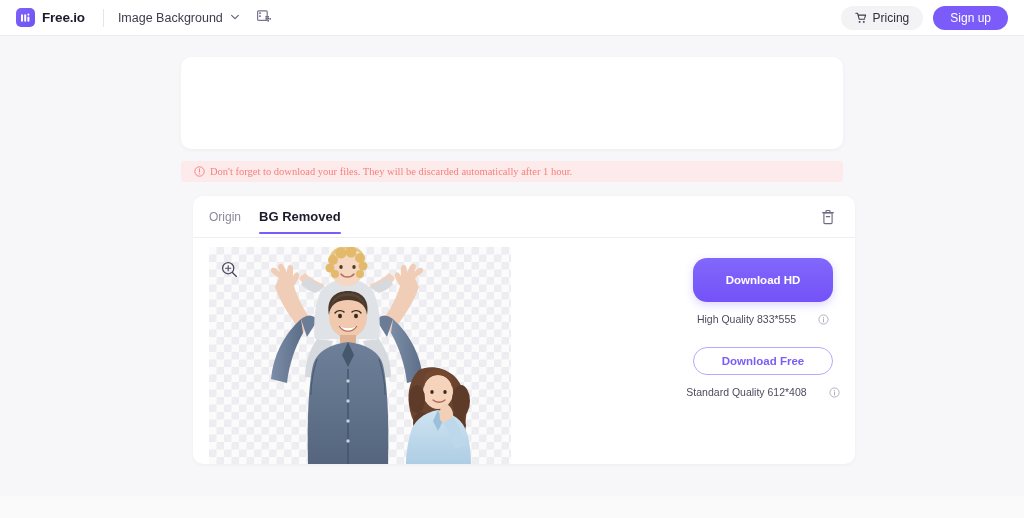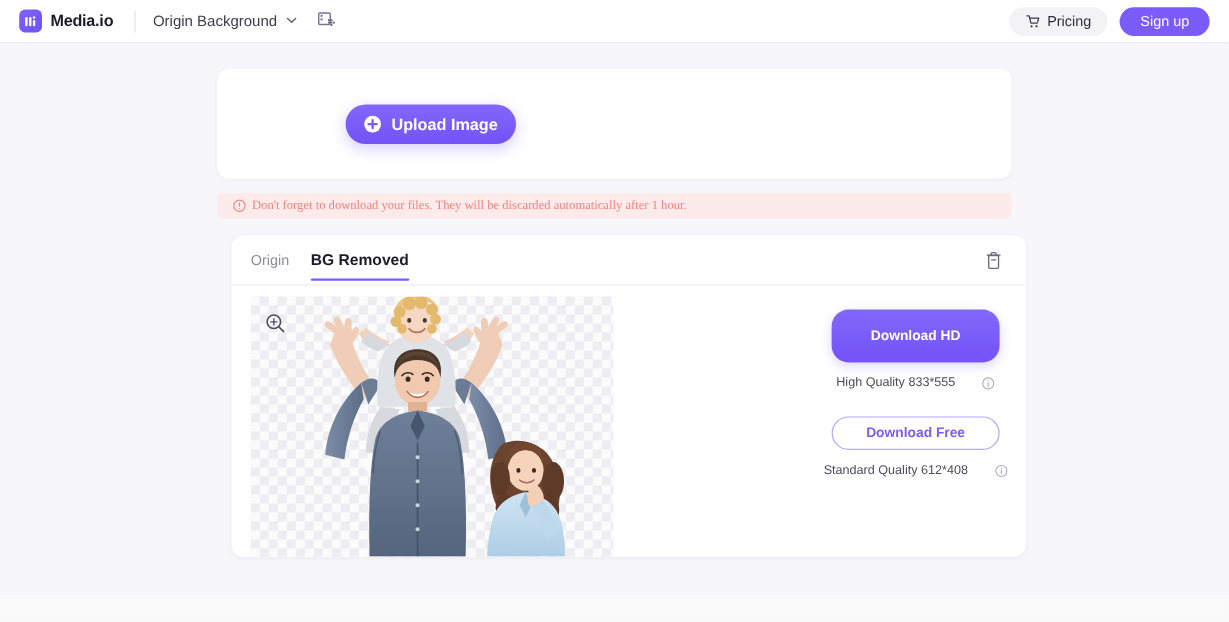--- a/index.html
+++ b/index.html
@@ -174,27 +174,27 @@
 
     <div class="brand">
       <span class="brand-logo">
         <svg width="12" height="12" viewBox="0 0 12 12">
           <rect x="1" y="2.2" width="2" height="7.6" rx="1" fill="#ffffff"></rect>
           <rect x="4.2" y="2.2" width="2" height="7.6" rx="1" fill="#ffffff"></rect>
           <rect x="7.4" y="4.6" width="2" height="5.2" rx="1" fill="#ffffff"></rect>
           <circle cx="8.4" cy="2.6" r="1.05" fill="#ffffff"></circle>
         </svg>
       </span>
-      <span class="brand-name">Media.io</span>
+      <span class="brand-name">Free.io</span>
     </div>
 
     <div class="hdr-divider"></div>
 
     <div class="tool-select">
-      <span>Origin Background</span>
+      <span>Image Background</span>
       <span class="chev">
         <svg width="10" height="10" viewBox="0 0 10 10">
           <path d="M1.6 3.4 L5 6.6 L8.4 3.4" fill="none" stroke="#5c5c72" stroke-width="1.1" stroke-linecap="round" stroke-linejoin="round"></path>
         </svg>
       </span>
     </div>
 
     <div class="tool-icon">
       <svg width="16" height="15" viewBox="0 0 16 15">
         <rect x="0.6" y="0.8" width="9.6" height="9.6" rx="1" fill="none" stroke="#767690" stroke-width="1.2"></rect>
@@ -223,31 +223,20 @@
         </span>
         <span>Pricing</span>
       </button>
       <button class="signup-btn">
         <span>Sign up</span>
       </button>
     </div>
   </div>
 
   <div class="upload-card">
-    <div class="upload-btn-wrap">
-      <button class="upload-btn">
-        <span>
-          <svg width="15" height="15" viewBox="0 0 15 15">
-            <circle cx="7.5" cy="7.5" r="7" fill="#ffffff"></circle>
-            <path d="M7.5 4.1 v6.8 M4.1 7.5 h6.8" stroke="#7b5cfa" stroke-width="1.9" stroke-linecap="round"></path>
-          </svg>
-        </span>
-        <span>Upload Image</span>
-      </button>
-    </div>
 
   </div>
 
   <div class="warn-bar">
     <span>
       <svg width="11" height="11" viewBox="0 0 11 11">
         <circle cx="5.5" cy="5.5" r="4.7" fill="none" stroke="#f4827e" stroke-width="0.95"></circle>
         <path d="M5.5 2.9 v3.0" stroke="#f4827e" stroke-width="0.95" stroke-linecap="round"></path>
         <circle cx="5.5" cy="7.8" r="0.55" fill="#f4827e"></circle>
       </svg>

